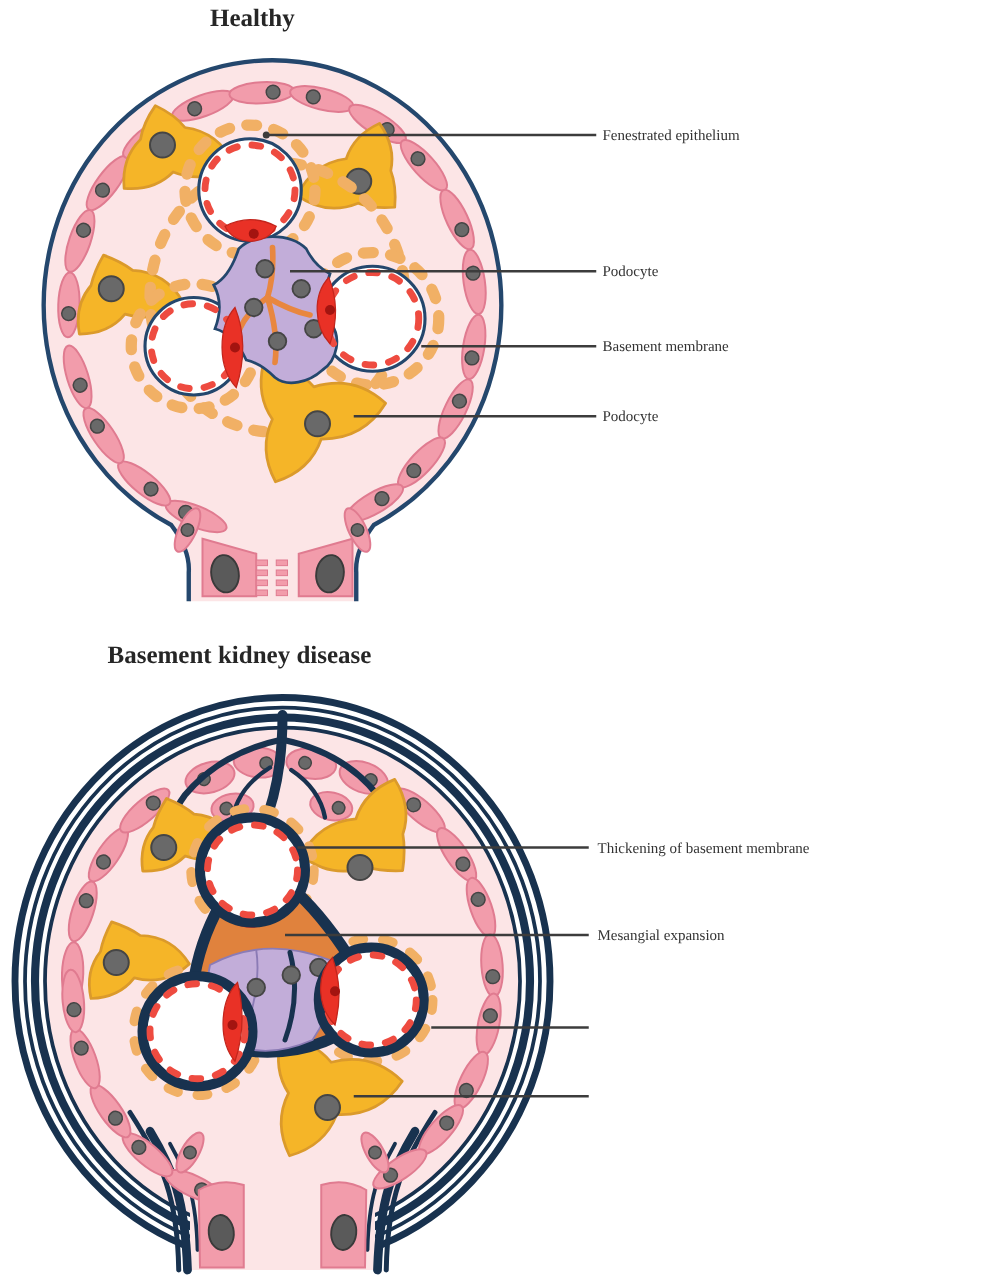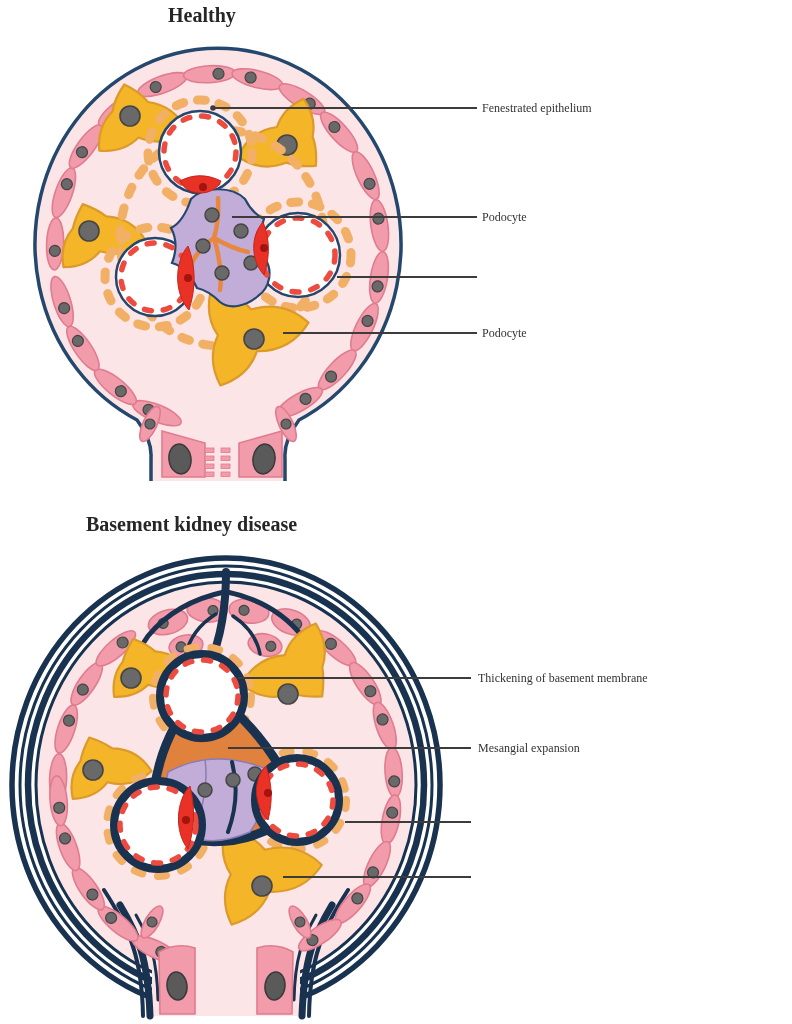--- a/index.html
+++ b/index.html
@@ -355,17 +355,18 @@
         <path d="M 345,822 L 471,822" stroke="#3c3c3c" stroke-width="2"></path>
         <path d="M 283,877 L 471,877" stroke="#3c3c3c" stroke-width="2"></path>
       </g>
     </svg>
 
   <div class="title" style="left:168px;top:4px">Healthy</div>
   <div class="title" style="left:86px;top:513px">Basement kidney disease</div>
 
   <div class="label" style="left:482px;top:97px">Fenestrated epithelium</div>
   <div class="label" style="left:482px;top:206px">Podocyte</div>
+  <div class="label" style="left:482px;top:266px">Basement membrane</div>
   <div class="label" style="left:482px;top:322px">Podocyte</div>
 
   <div class="label" style="left:478px;top:737px">Mesangial expansion</div>
   <div class="label" style="left:478px;top:667px">Thickening of basement membrane</div>
 </div>
 
 </body></html>

